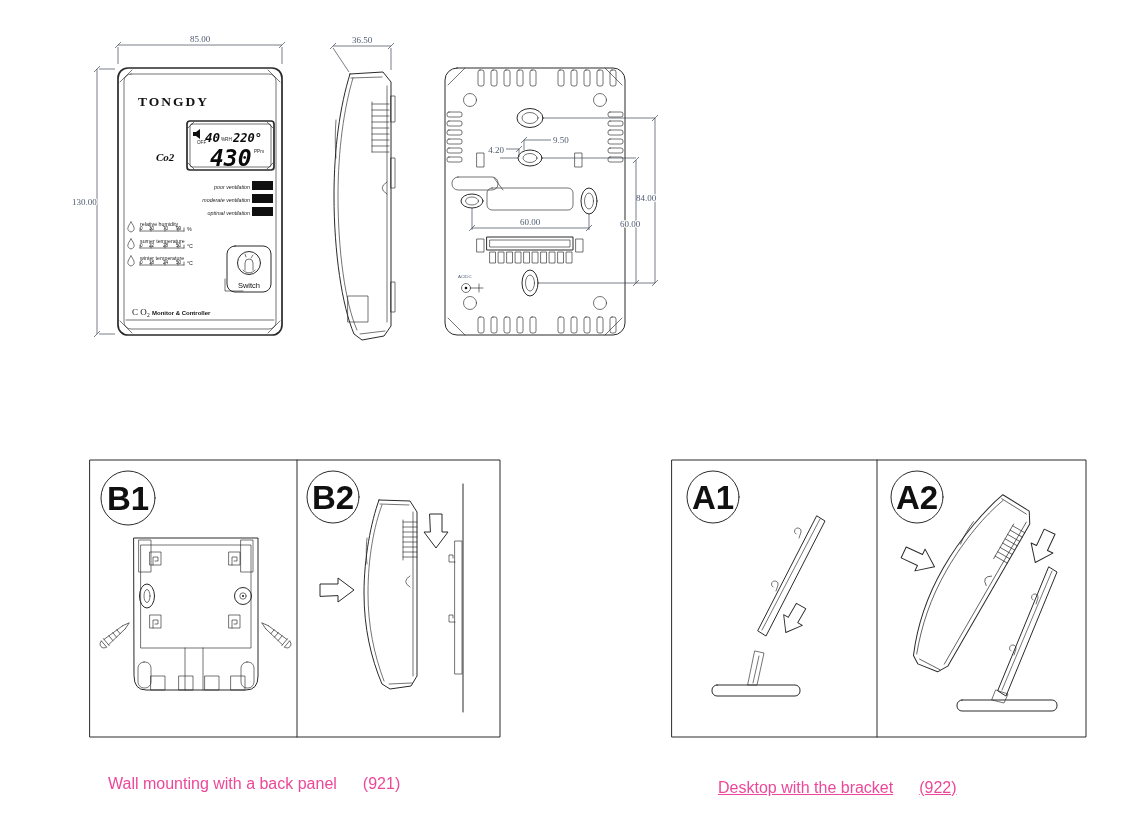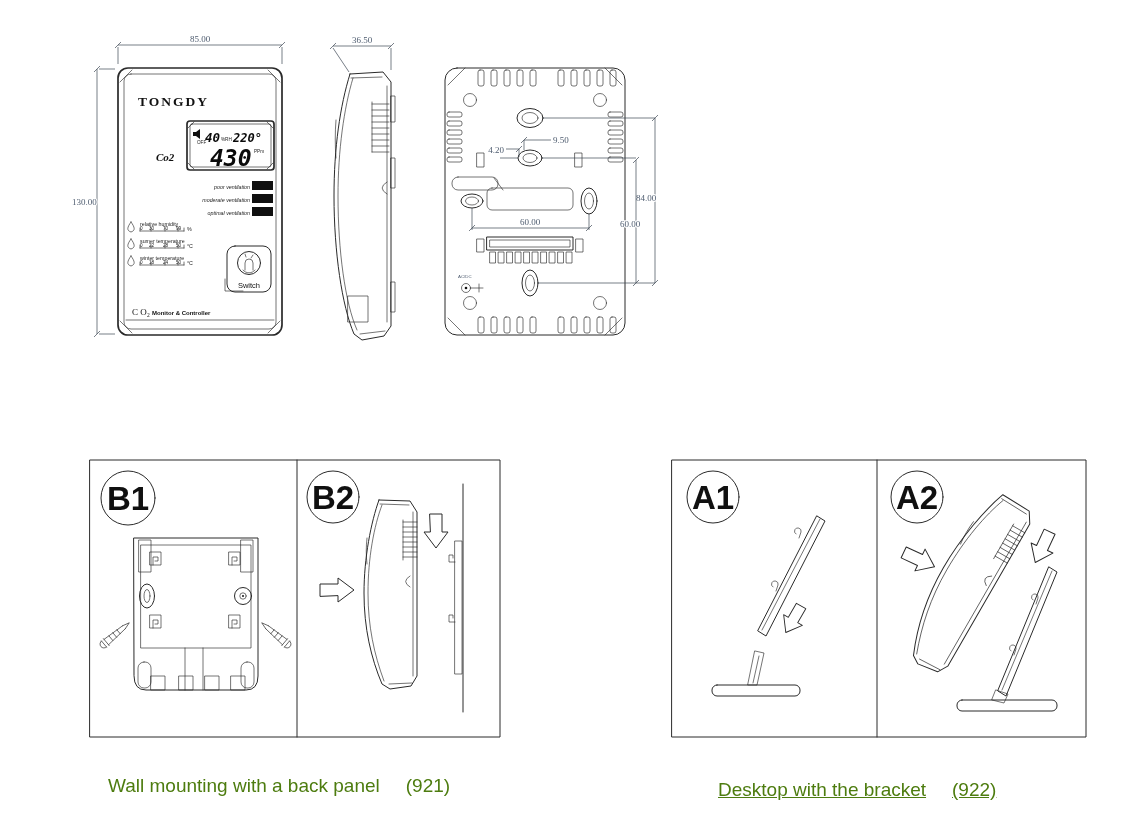--- a/index.html
+++ b/index.html
@@ -20,21 +20,21 @@
   .tinyi{font-size:5.3px;font-style:italic;fill:#222;font-family:"Liberation Sans",sans-serif;}
   .scn{font-size:5.3px;fill:#222;font-family:"Liberation Sans",sans-serif;}
   .sct{font-size:4.6px;fill:#222;font-family:"Liberation Sans",sans-serif;}
   .swt{font-size:7.5px;fill:#111;font-family:"Liberation Sans",sans-serif;}
   .prod1{font-family:"Liberation Serif",serif;font-size:9px;fill:#111;}
   .prod2{font-family:"Liberation Serif",serif;font-size:5.5px;fill:#111;}
   .prod3{font-size:6px;font-weight:bold;fill:#111;font-family:"Liberation Sans",sans-serif;}
   .acdc{font-size:4.4px;fill:#4f5d70;font-family:"Liberation Sans",sans-serif;}
   .plab{font-size:33px;font-weight:600;fill:#101010;font-family:"Liberation Sans",sans-serif;}
   .blk{fill:#101010;stroke:none;}
-  .cap{position:absolute;font-size:19px;color:#4d7c0f;white-space:nowrap;}
+  .cap{position:absolute;font-size:16px;color:#ec4899;white-space:nowrap;}
   .cap .code{margin-left:26px;}
 </style>
 </head>
 <body>
 
 <div id="stage">
 <svg id="art" width="1134" height="820" viewBox="0 0 1134 820">
   <defs>
     <g id="arrowDef">
       <polygon class="ln" fill="#fff" points="-6,-18 6,-18 6,0 12,0 0,16 -12,0 -6,0"></polygon>

